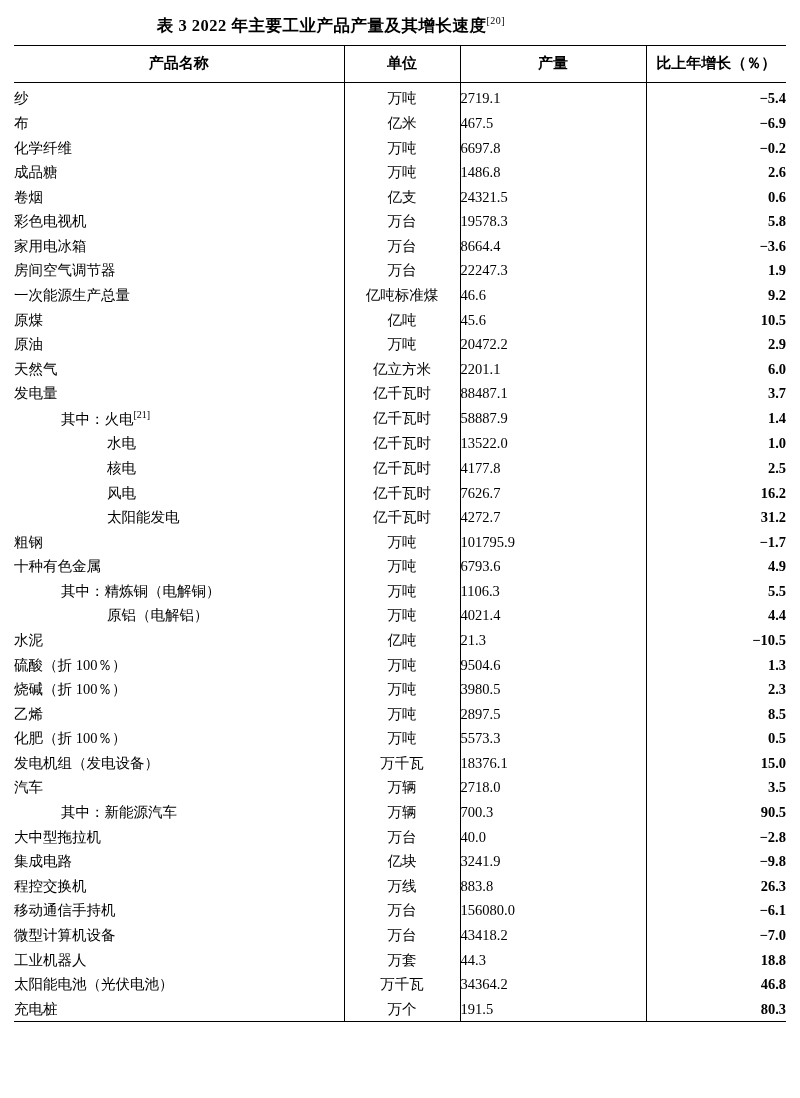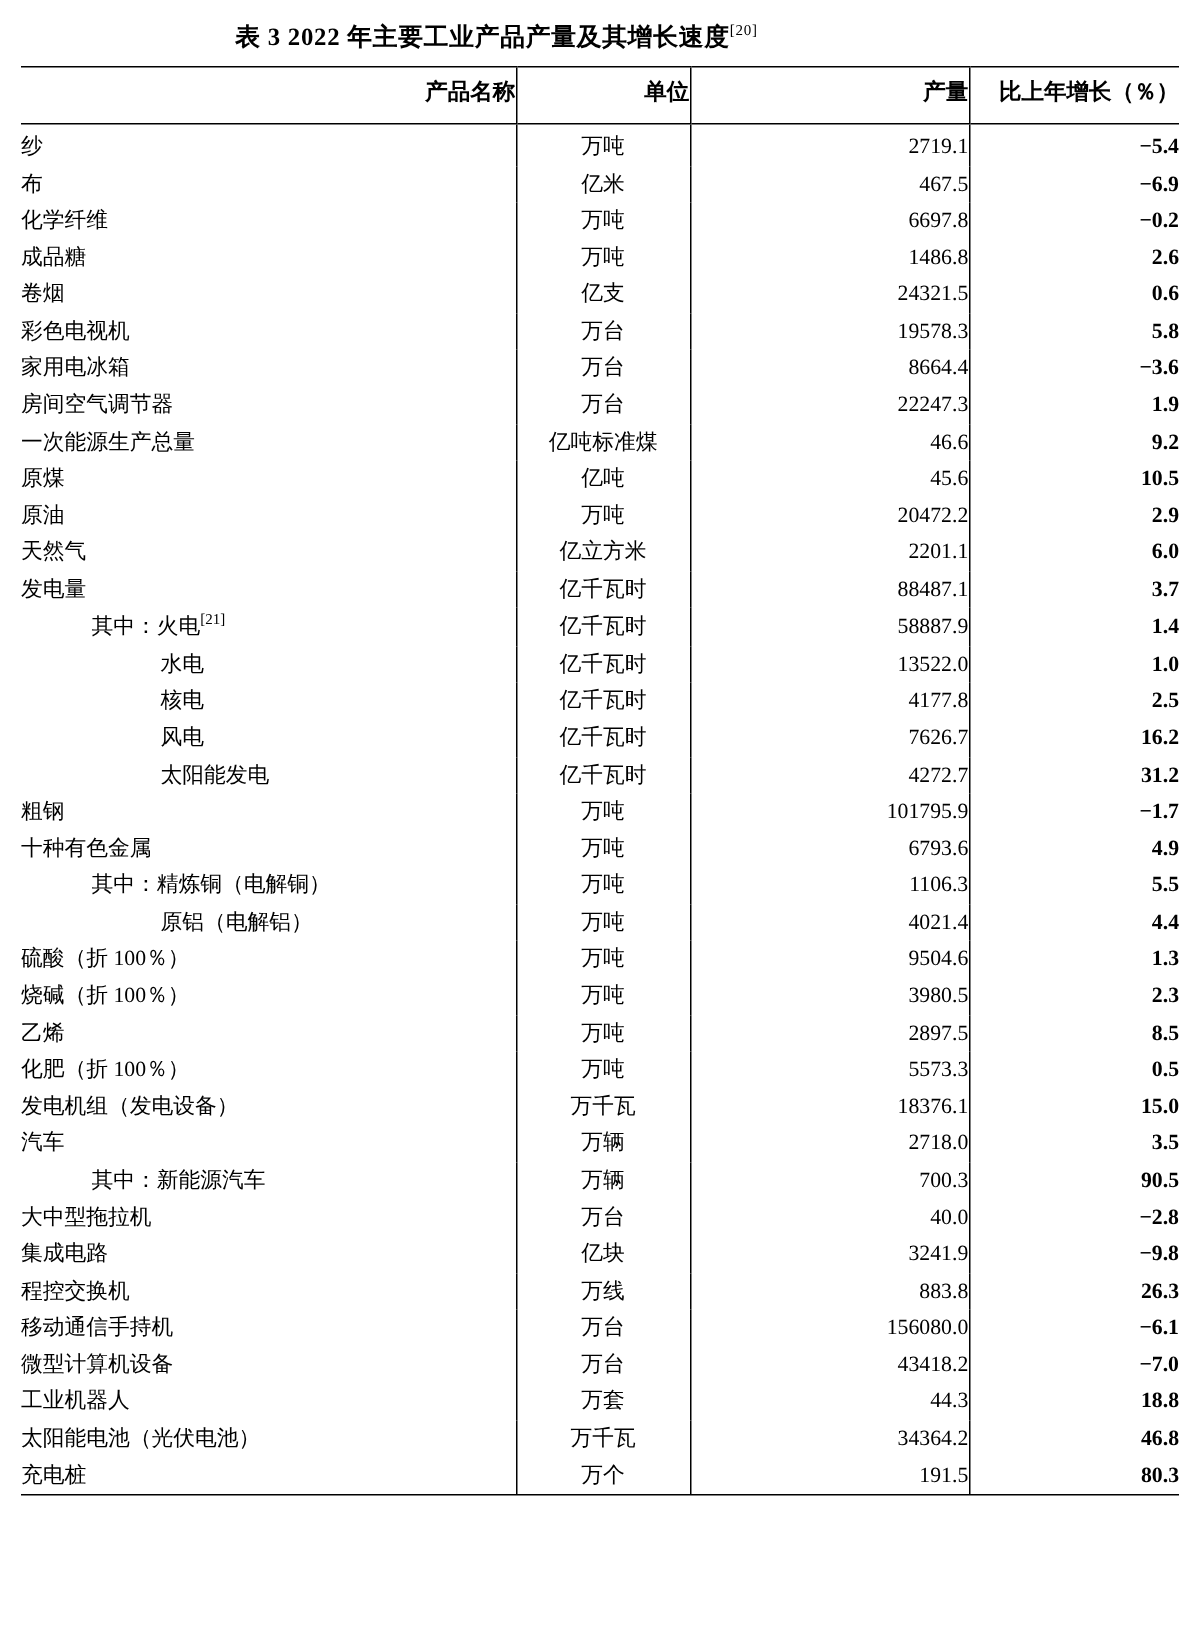--- a/index.html
+++ b/index.html
@@ -41,21 +41,21 @@
     table-layout: fixed;
   }
   table.stats col.c-name { width: 330px; }
   table.stats col.c-unit { width: 116px; }
   table.stats col.c-out  { width: 186px; }
   table.stats col.c-grow { width: 140px; }
 
   table.stats thead th {
     font-size: 15px;
     font-weight: bold;
-    text-align: right;
+    text-align: center;
     padding: 8px 0 9px 0;
     border-top: 1.6px solid #000;
     border-bottom: 1.1px solid #000;
     border-left: 1px solid #000;
     line-height: 1.3;
   }
   table.stats thead th:first-child { border-left: none; }
   table.stats tbody td {
     font-size: 14.5px;
     padding: 2.0px 0 2.0px 0;
@@ -65,21 +65,21 @@
   table.stats tbody td:first-child { border-left: none; }
   table.stats tbody tr:first-child td { padding-top: 5px; }
 
   td.name {
     text-align: left;
     padding-left: 5px;
   }
   td.name.ind1 { padding-left: 47px; }
   td.name.ind2 { padding-left: 93px; }
   td.unit { text-align: center; }
-  td.val  { text-align: right; padding-right: 44px; }
+  td.val  { padding-right: 44px; }
   td.grow { text-align: right; padding-right: 44px; font-weight: bold; }
   td .sup {
     font-size: 10px;
     vertical-align: super;
   }
   .bottom-rule {
     width: 772px;
     margin: 0 auto;
     border-top: 1.6px solid #000;
   }
@@ -235,20 +235,26 @@
           <td class="val">1106.3</td>
           <td class="grow">5.5</td>
         </tr>
         <tr>
           <td class="name ind2"><span>原铝（电解铝）</span></td>
           <td class="unit">万吨</td>
           <td class="val">4021.4</td>
           <td class="grow">4.4</td>
         </tr>
         <tr>
+          <td class="name"><span>水泥</span></td>
+          <td class="unit">亿吨</td>
+          <td class="val">21.3</td>
+          <td class="grow">−10.5</td>
+        </tr>
+        <tr>
           <td class="name"><span>硫酸（折 100％）</span></td>
           <td class="unit">万吨</td>
           <td class="val">9504.6</td>
           <td class="grow">1.3</td>
         </tr>
         <tr>
           <td class="name"><span>烧碱（折 100％）</span></td>
           <td class="unit">万吨</td>
           <td class="val">3980.5</td>
           <td class="grow">2.3</td>

